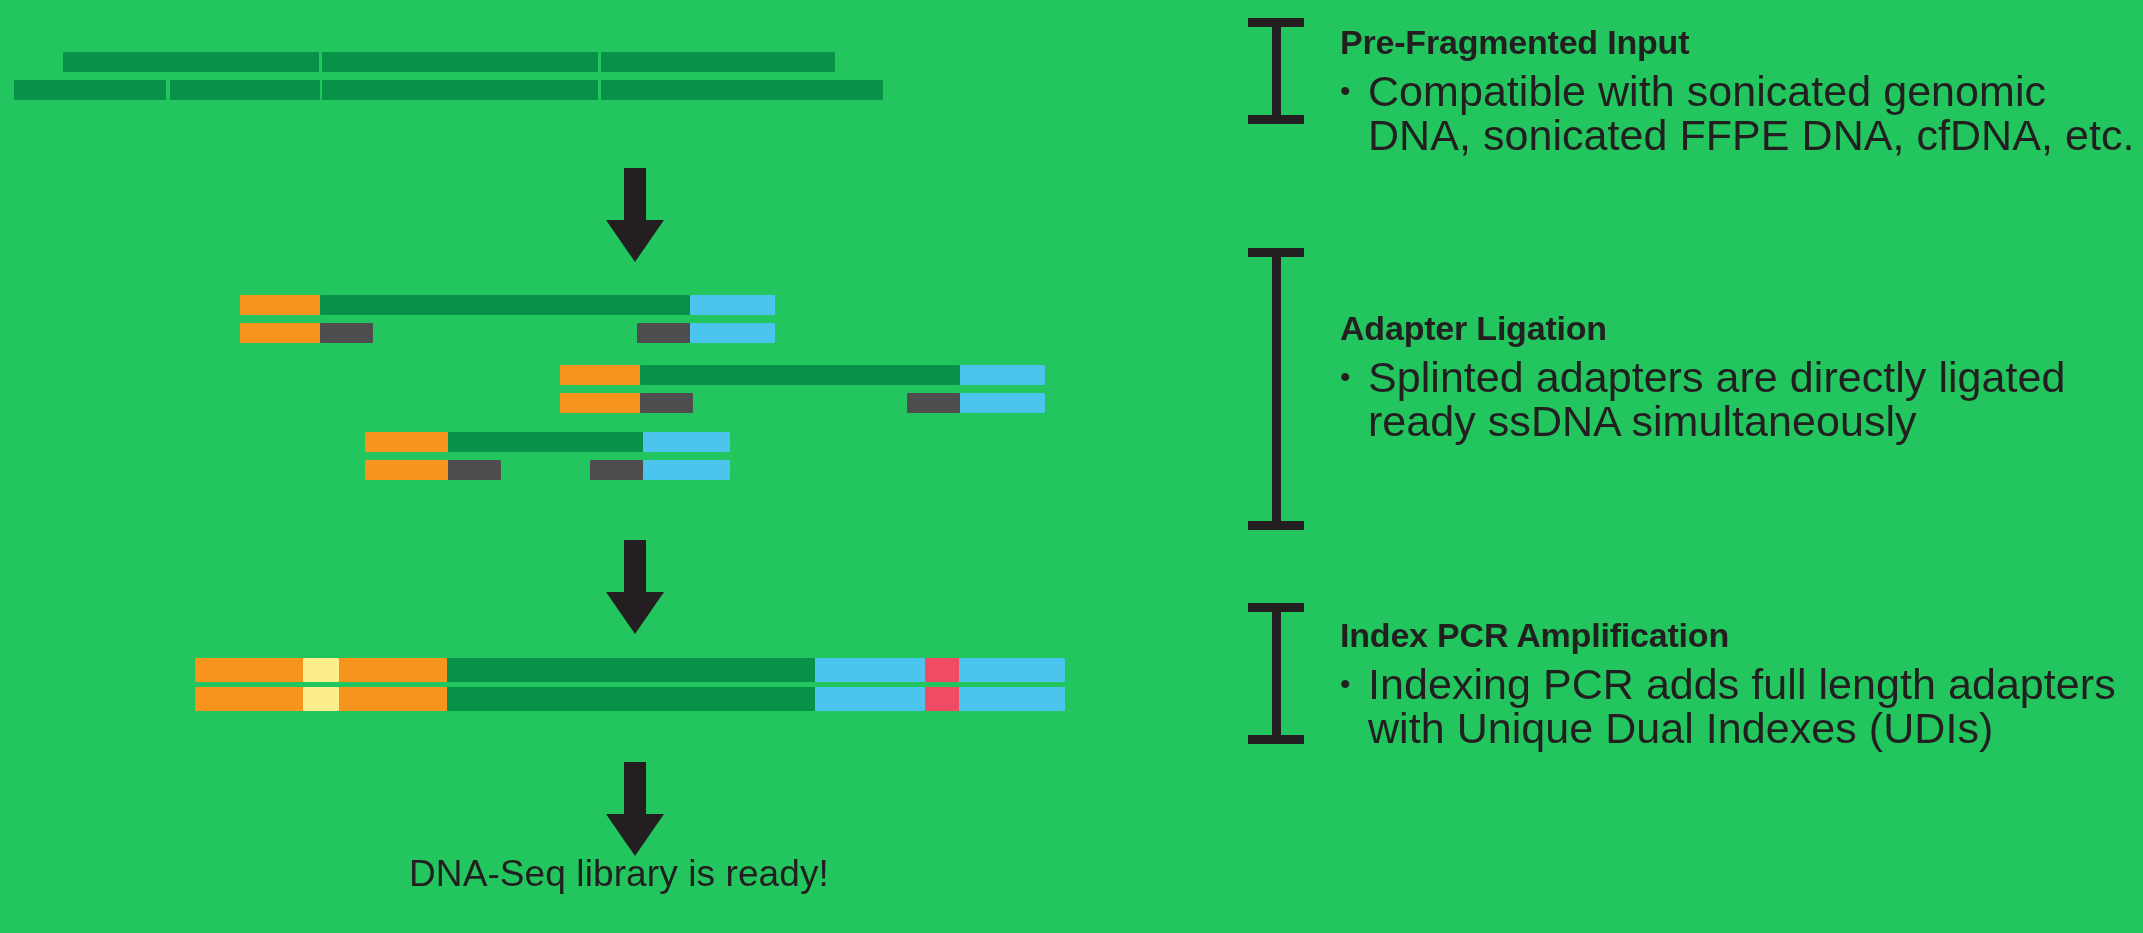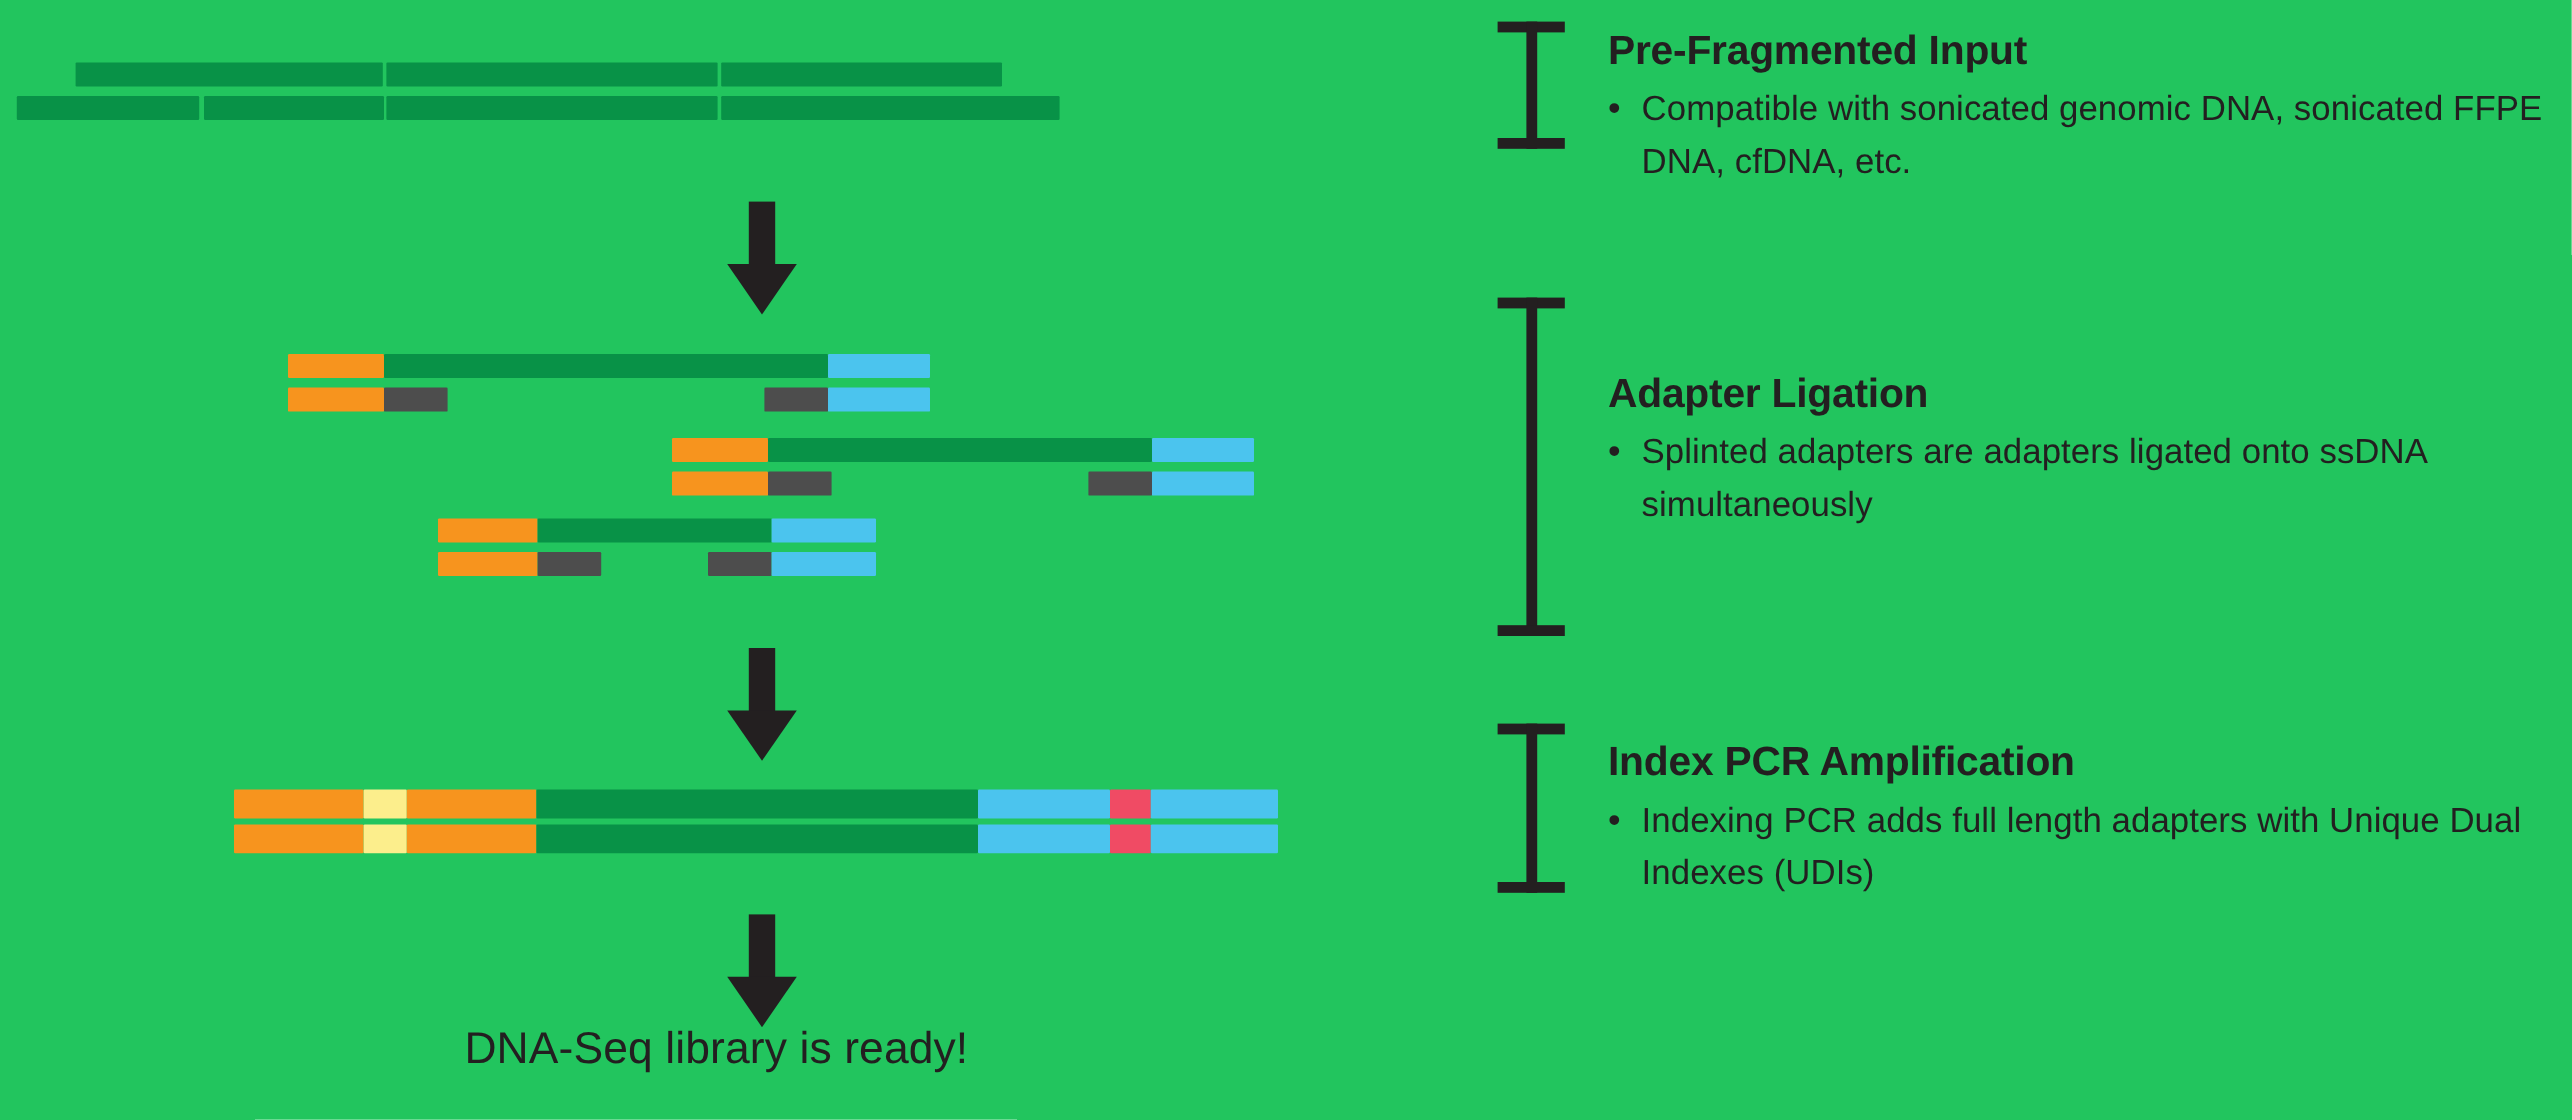--- a/index.html
+++ b/index.html
@@ -109,21 +109,21 @@
     align-items: flex-start;
   }
   .bullet-dot {
     font-size: 30px;
     line-height: 44px;
     color: #231f20;
     width: 28px;
     flex: 0 0 28px;
   }
   .bullet-text {
-    font-size: 29px;
+    font-size: 43px;
     line-height: 44px;
     color: #231f20;
     letter-spacing: 0.05px;
   }
 </style>
 </head>
 <body>
 
 <div id="stage">
 
@@ -202,35 +202,35 @@
   <div class="panel-group" style="left:1248px; top:248px; height:282px;">
     <div class="bracket" style="height:282px;">
       <div class="cap top"></div>
       <div class="vert"></div>
       <div class="cap bot"></div>
     </div>
     <div class="panel-text" style="top:62px;">
       <div class="panel-title">Adapter Ligation</div>
       <div class="bullet-row">
         <span class="bullet-dot">•</span>
-        <span class="bullet-text">Splinted adapters are adapters ligated onto ssDNA simultaneously</span>
+        <span class="bullet-text">Splinted adapters are directly ligated ready ssDNA simultaneously</span>
       </div>
     </div>
   </div>
 
   <div class="panel-group" style="left:1248px; top:603px; height:141px;">
     <div class="bracket" style="height:141px;">
       <div class="cap top"></div>
       <div class="vert"></div>
       <div class="cap bot"></div>
     </div>
     <div class="panel-text" style="top:14px;">
       <div class="panel-title">Index PCR Amplification</div>
       <div class="bullet-row">
         <span class="bullet-dot">•</span>
         <span class="bullet-text">Indexing PCR adds full length adapters with Unique Dual Indexes (UDIs)</span>
       </div>
     </div>
   </div>
 
-  <div class="caption" style="left:387px; top:853px;">DNA-Seq library is ready!</div>
+  <div class="caption" style="left:409px; top:853px;">DNA-Seq library is ready!</div>
 
 </div>
 
 </body></html>

